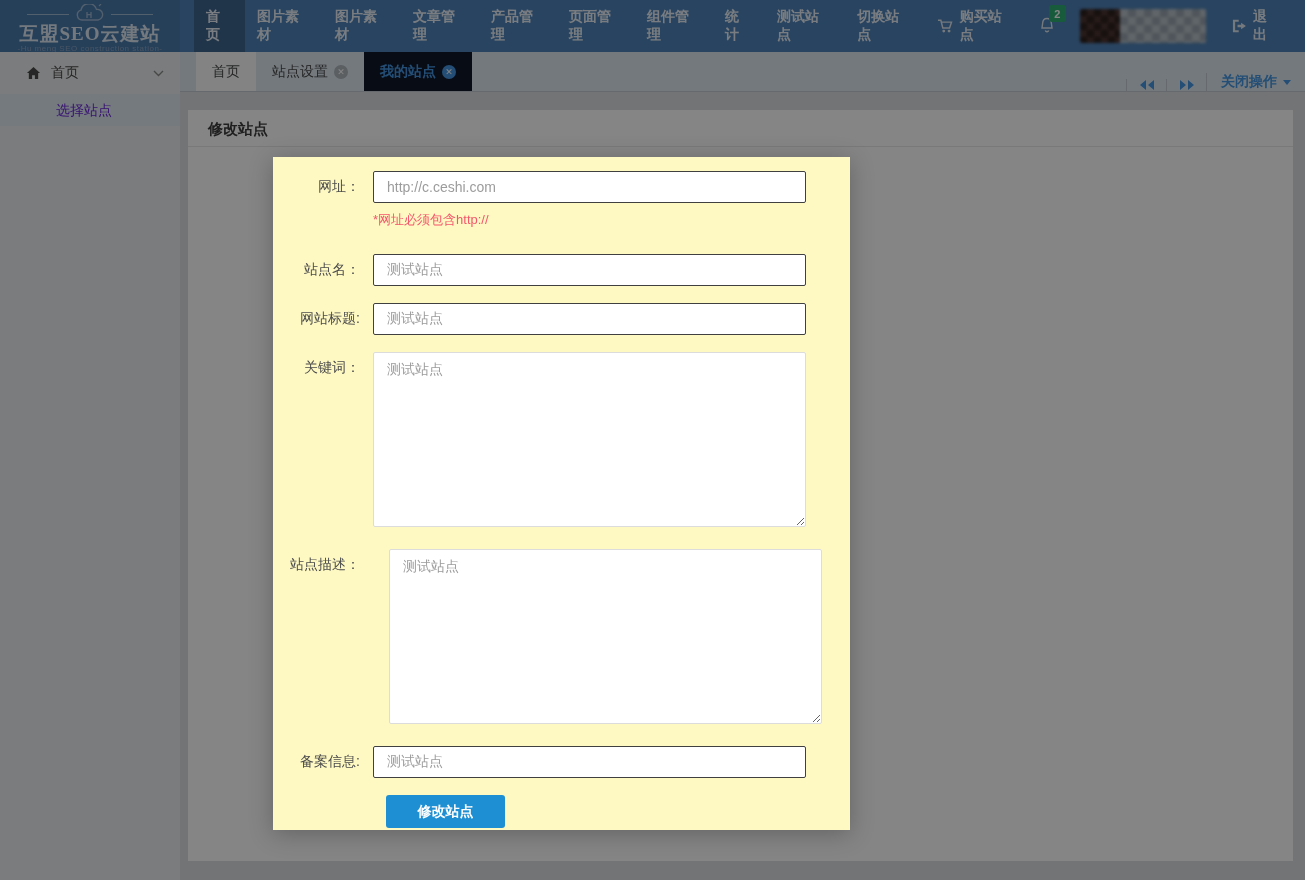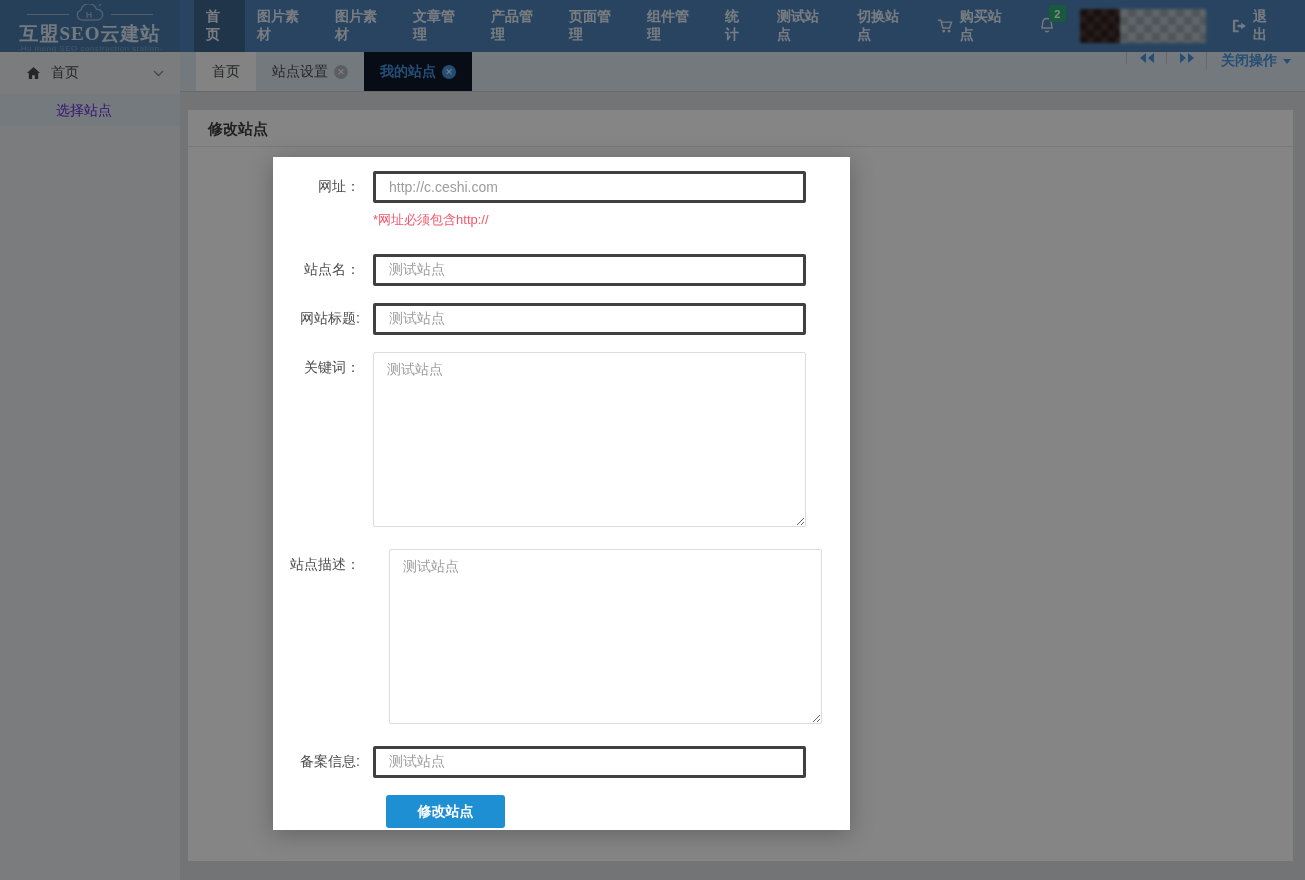--- a/index.html
+++ b/index.html
@@ -38,49 +38,49 @@
       linear-gradient(45deg,#4a3531 25%,#2c201e 25%,#2c201e 75%,#4a3531 75%);
     background-size:14px 14px; background-position:0 0,7px 7px; }
 
   
   .tabbar { position:absolute; left:180px; right:0; top:52px; height:40px; background:#dfe9f2; border-bottom:1px solid #c3ccd4; display:flex; align-items:stretch; }
   .tab { display:flex; align-items:center; gap:6px; padding:0 16px; font-size:14px; color:#4a4a4a; cursor:pointer; }
   .tab.home { background:#fbfcfd; margin-left:16px; }
   .tab.active { background:#0f172a; color:#4596e0; font-weight:700;align-items:center; }
   .tab-close { width:14px; height:14px; border-radius:50%; background:#aeb6bd; color:#fff; font-size:9px; line-height:14px; text-align:center; display:inline-block; }
   .tab.active .tab-close { background:#4596e0; }
-  .tab-controls { margin-left:auto; display:flex; align-items:flex-start; }
+  .tab-controls { margin-left:auto; display:flex; align-items:flex-end; }
   .ctrl { width:40px; display:flex; align-items:center; justify-content:center; border-left:1px solid #c3ccd4; cursor:pointer; color:#4596e0; }
   .ctrl.close-ops { width:auto; padding:0 14px; gap:6px; font-size:14px; font-weight:700; }
   .caret { width:0; height:0; border-left:4px solid transparent; border-right:4px solid transparent; border-top:5px solid #4596e0; display:inline-block; }
 
   
   .sidebar { position:absolute; left:0; top:52px; bottom:0; width:180px; background:#eceeef; }
   .menu-header { height:42px; display:flex; align-items:center; padding:0 16px 0 26px; color:#4a4a4a; font-size:14px; cursor:pointer; }
   .menu-header .mh-label { margin-left:10px; }
   .menu-header .chev { margin-left:auto; }
   .menu-item { height:32px; line-height:32px; padding-left:56px; font-size:14px; color:#6d28d9; cursor:pointer; }
   .menu-item.selected { background:#e0eaf3; }
 
   
   .content { position:absolute; left:188px; top:110px; right:12px; bottom:19px; background:#ffffff; }
   .panel-header { height:37px; line-height:37px; padding-left:20px; font-size:15px; font-weight:700; color:#3c3c3c; border-bottom:1px solid #e8e8e8; }
 
   
   .dim-overlay { position:absolute; inset:0; background:rgba(0,0,0,0.48); z-index:50; }
 
   
-  .modal { position:absolute; left:273px; top:157px; width:577px; height:673px; background:#ffffff; z-index:60; padding-top:14px; box-shadow:0 4px 22px rgba(0,0,0,0.25); }
+  .modal { position:absolute; left:273px; top:157px; width:577px; height:673px; background:#fef9c3; z-index:60; padding-top:14px; box-shadow:0 4px 22px rgba(0,0,0,0.25); }
   .form-row { display:flex; align-items:flex-start; margin-bottom:17px; }
   .form-row.row-url { margin-bottom:25px; }
   .form-row.row-desc { margin-bottom:18px;gap:16px; }
   .form-row.row-kw { margin-bottom:18px; }
   .form-label { width:100px; flex:none; text-align:right; padding-right:13px; padding-top:7px; font-size:14px; color:#4c4c4c; }
   .form-field { width:433px; }
-  .txt-input { width:433px; height:32px; border:3px solid #404040; border-radius:2px; padding:0 13px; font-size:14px; color:#9c9c9c; background:#fff; outline:none; font-family:inherit; }
+  .txt-input { width:433px; height:32px; border:1px solid #404040; border-radius:2px; padding:0 13px; font-size:14px; color:#9c9c9c; background:#fff; outline:none; font-family:inherit; }
   .txt-area { width:433px; height:175px; border:1px solid #dcdcdc; border-radius:2px; padding:8px 13px; font-size:14px; color:#9c9c9c; background:#fff; outline:none; resize:both; font-family:inherit; }
   .field-note { margin:8px 0 0; font-size:13px; color:#f4566b; }
   .submit-btn { display:block; margin-left:113px; width:119px; height:33px; background:#1e8fd2; color:#fff; font-size:14px; font-weight:700; border:none; border-radius:3px; cursor:pointer; font-family:inherit; }
 
   .icon-svg { display:block; }
 </style>
 </head>
 <body>
 
 <div class="page">

